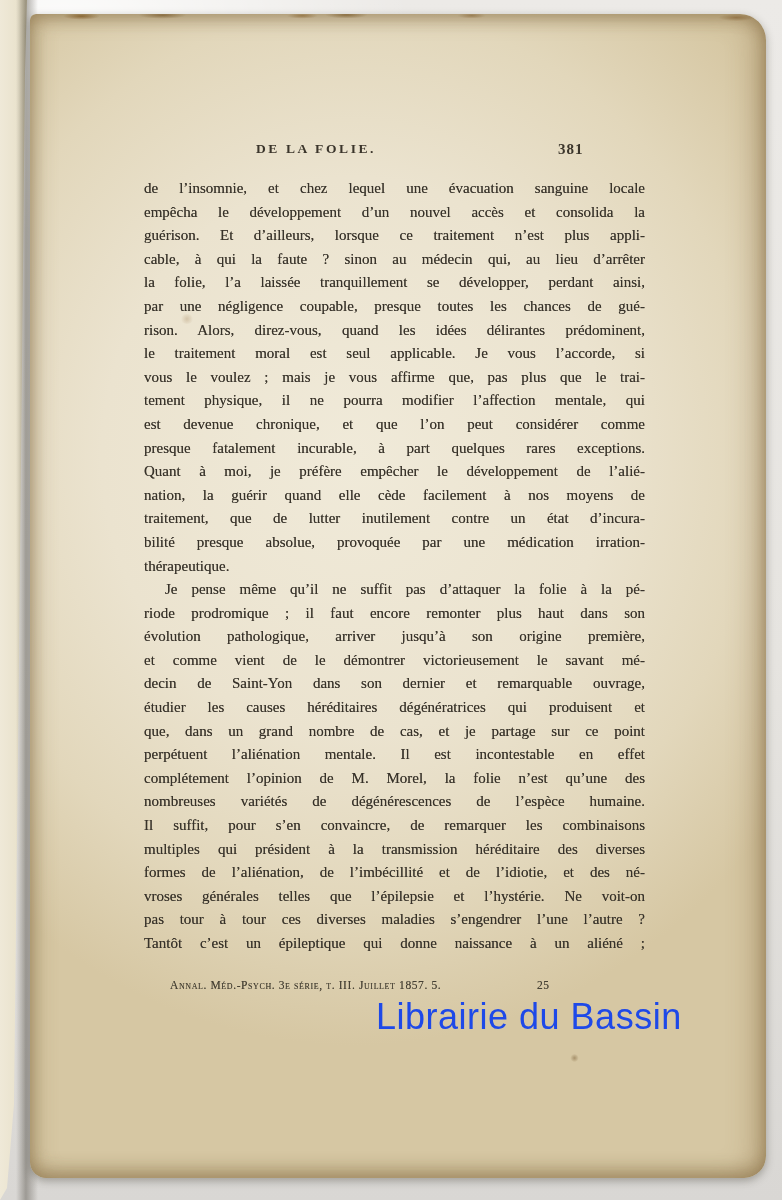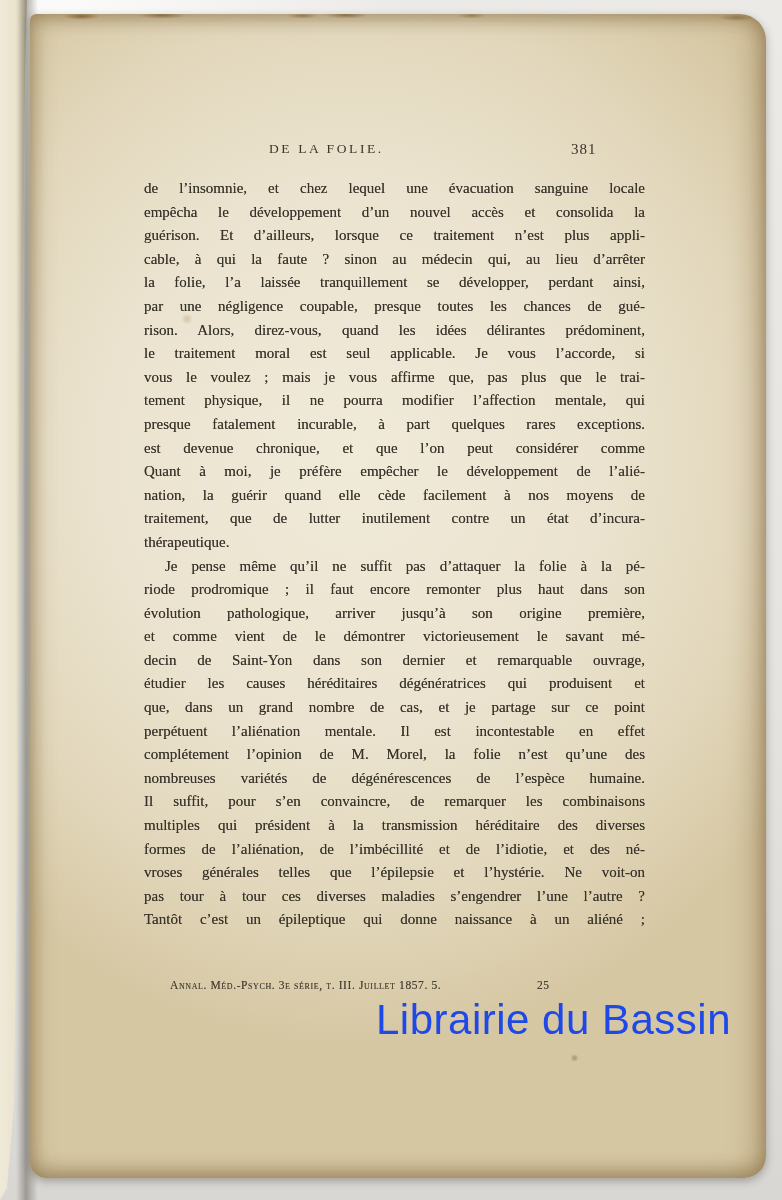--- a/index.html
+++ b/index.html
@@ -47,22 +47,22 @@
       radial-gradient(ellipse 34px 5px at 18% 10%, rgba(110,75,28,.6), rgba(110,75,28,0) 70%),
       radial-gradient(ellipse 22px 4px at 37% 15%, rgba(125,85,30,.55), rgba(125,85,30,0) 70%),
       radial-gradient(ellipse 30px 5px at 43% 8%, rgba(110,75,25,.6), rgba(110,75,25,0) 70%),
       radial-gradient(ellipse 20px 4px at 60% 14%, rgba(120,80,30,.45), rgba(120,80,30,0) 70%),
       radial-gradient(ellipse 26px 5px at 96% 30%, rgba(120,80,30,.5), rgba(120,80,30,0) 70%);
   }
   .stain{position:absolute;border-radius:50%;}
   .stain.s1{left:540px;top:1040px;width:9px;height:8px;background:radial-gradient(circle,rgba(110,80,40,.45),rgba(110,80,40,0) 70%);}
   .stain.s2{left:150px;top:300px;width:14px;height:10px;background:radial-gradient(circle,rgba(140,100,50,.25),rgba(140,100,50,0) 70%);}
 
-  .running-head{position:absolute;top:127px;left:17px;width:100%;height:22px;
-    font-size:13.5px;font-weight:400;letter-spacing:2.6px;color:#3b352b;}
+  .running-head{position:absolute;top:127px;left:4px;width:100%;height:22px;
+    font-size:13.5px;font-weight:700;letter-spacing:2.6px;color:#3b352b;}
   .head-title{position:absolute;left:222px;top:0;}
   .head-page-number{position:absolute;left:524px;top:0;font-size:15px;letter-spacing:1px;}
 
   .text-block{
     position:absolute;left:114px;top:163px;width:501px;
     font-size:15px;line-height:23.6px;
     color:#37322a;
     text-shadow:0 0 .6px rgba(50,44,34,.65);
   }
   .line{text-align:justify;text-align-last:justify;white-space:normal;height:23.6px;overflow:visible;}
@@ -73,21 +73,21 @@
     position:absolute;left:114px;top:965px;width:501px;height:18px;
     font-size:11.5px;color:#454034;letter-spacing:.6px;
     text-shadow:0 0 .5px rgba(60,52,40,.55);
   }
   .footer-journal{position:absolute;left:26px;top:0;font-variant:small-caps;}
   .footer-sheet{position:absolute;left:381px;top:0;margin-left:12px;}
 
   .watermark{
     position:absolute;left:376px;top:996px;
     font-family:"Liberation Sans", sans-serif;
-    font-size:42px;font-weight:400;letter-spacing:0.5px;
+    font-size:36px;font-weight:400;letter-spacing:0.5px;
     color:#1e49e8;white-space:nowrap;z-index:5;
   }
 </style>
 </head>
 <body>
 
 <div class="photo">
 
   <div class="left-page-edge"></div>
   <div class="spine-shadow"></div>
@@ -106,25 +106,26 @@
         <div class="line">de l’insomnie, et chez lequel une évacuation sanguine locale</div>
         <div class="line">empêcha le développement d’un nouvel accès et consolida la</div>
         <div class="line">guérison. Et d’ailleurs, lorsque ce traitement n’est plus appli-</div>
         <div class="line">cable, à qui la faute ? sinon au médecin qui, au lieu d’arrêter</div>
         <div class="line">la folie, l’a laissée tranquillement se développer, perdant ainsi,</div>
         <div class="line">par une négligence coupable, presque toutes les chances de gué-</div>
         <div class="line">rison. Alors, direz-vous, quand les idées délirantes prédominent,</div>
         <div class="line">le traitement moral est seul applicable. Je vous l’accorde, si</div>
         <div class="line">vous le voulez ; mais je vous affirme que, pas plus que le trai-</div>
         <div class="line">tement physique, il ne pourra modifier l’affection mentale, qui</div>
+        <div class="line">est devenue chronique, et que l’on peut considérer comme</div>
         <div class="line">presque fatalement incurable, à part quelques rares exceptions.</div>
-        <div class="line">est devenue chronique, et que l’on peut considérer comme</div>
         <div class="line">Quant à moi, je préfère empêcher le développement de l’alié-</div>
         <div class="line">nation, la guérir quand elle cède facilement à nos moyens de</div>
         <div class="line">traitement, que de lutter inutilement contre un état d’incura-</div>
+        <div class="line">bilité presque absolue, provoquée par une médication irration-</div>
         <div class="line no-just">thérapeutique.</div>
         <div class="line indent">Je pense même qu’il ne suffit pas d’attaquer la folie à la pé-</div>
         <div class="line">riode prodromique ; il faut encore remonter plus haut dans son</div>
         <div class="line">évolution pathologique, arriver jusqu’à son origine première,</div>
         <div class="line">et comme vient de le démontrer victorieusement le savant mé-</div>
         <div class="line">decin de Saint-Yon dans son dernier et remarquable ouvrage,</div>
         <div class="line">étudier les causes héréditaires dégénératrices qui produisent et</div>
         <div class="line">que, dans un grand nombre de cas, et je partage sur ce point</div>
         <div class="line">perpétuent l’aliénation mentale. Il est incontestable en effet</div>
         <div class="line">complétement l’opinion de M. Morel, la folie n’est qu’une des</div>

